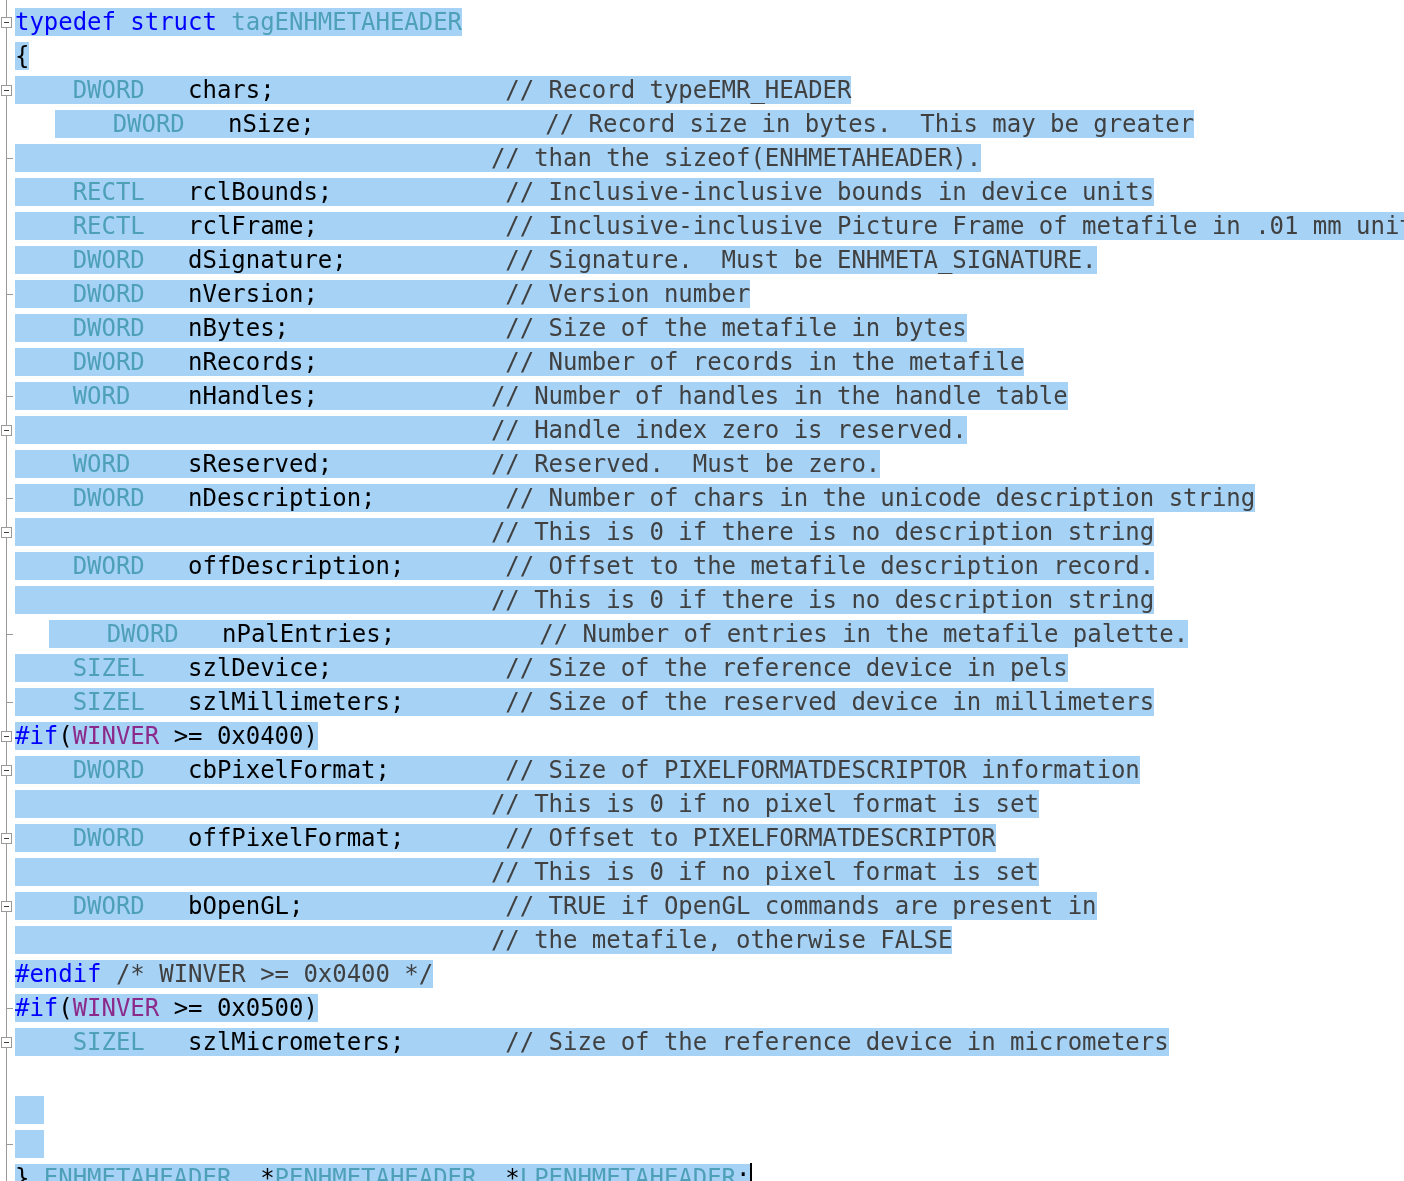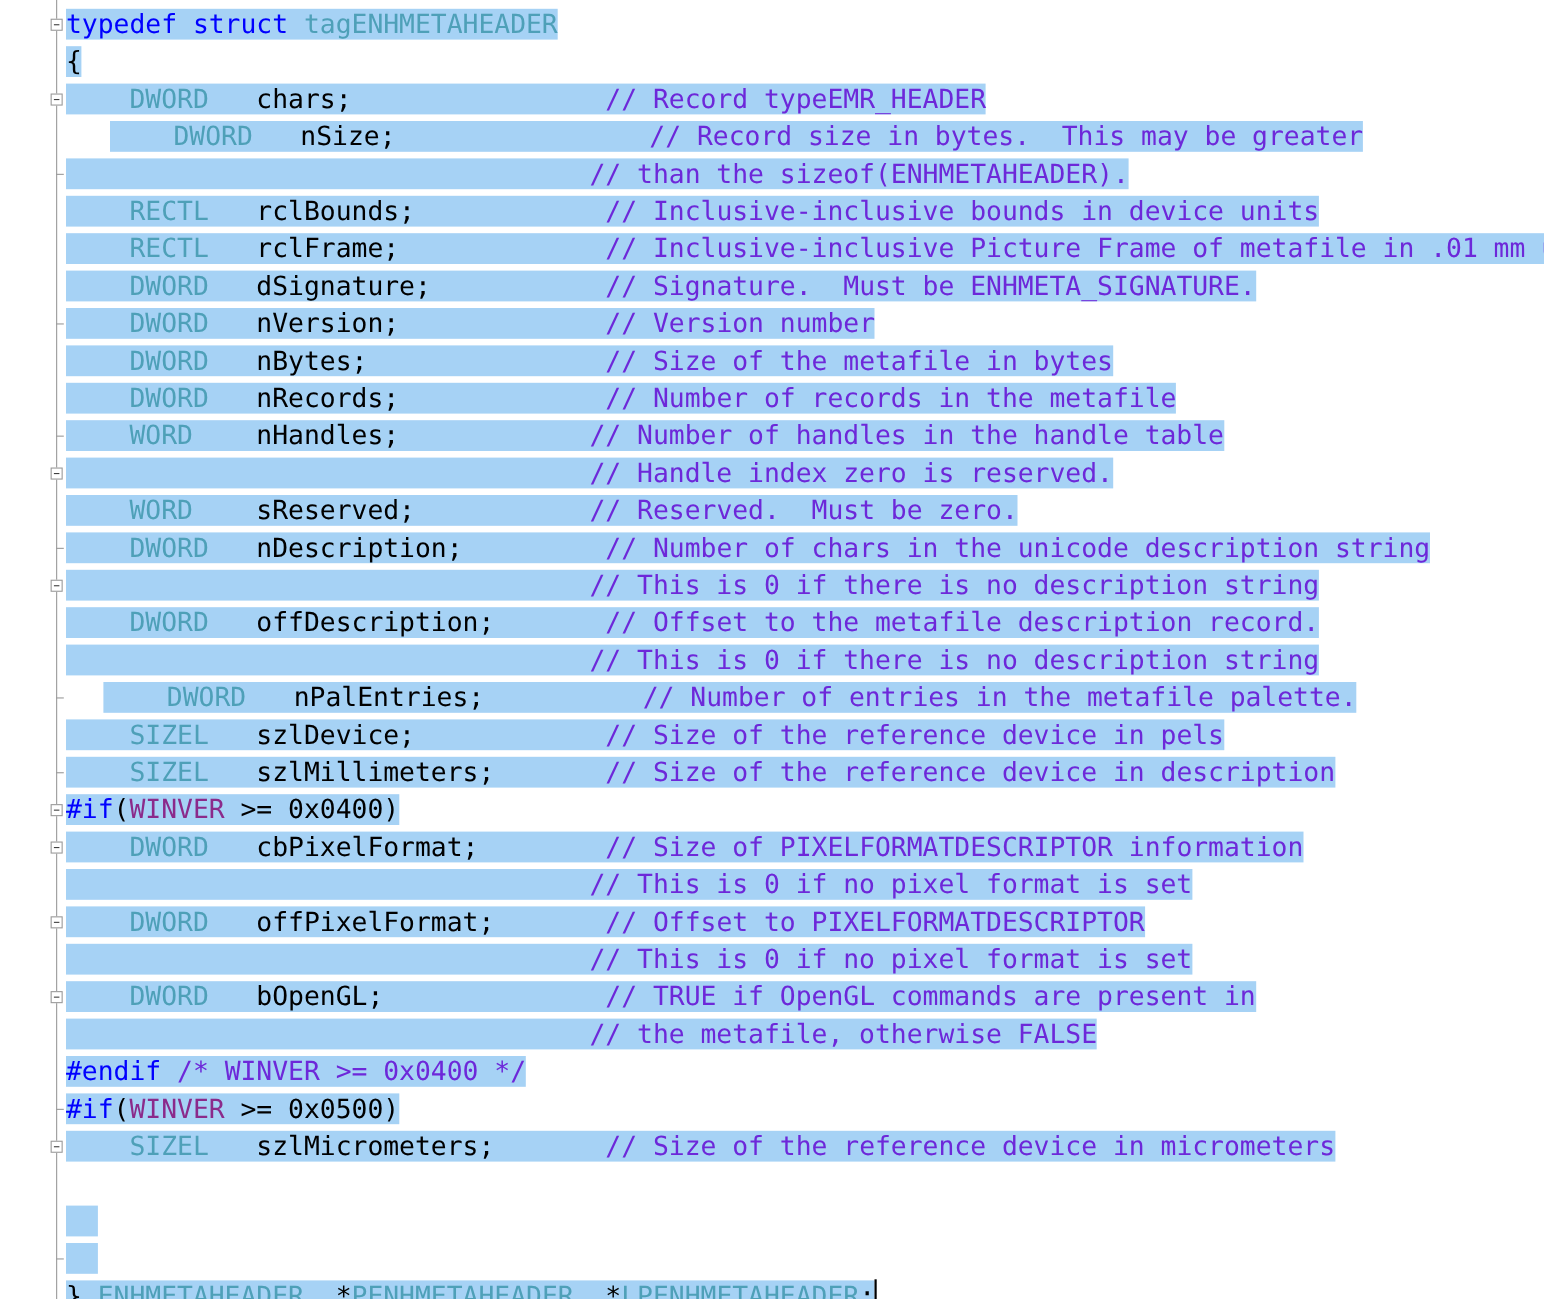--- a/index.html
+++ b/index.html
@@ -13,21 +13,20 @@
     height: 1181px;
     overflow: hidden;
     font-family: "DejaVu Sans Mono", "Liberation Mono", monospace;
   }
 
   #editor {
     position: relative;
     width: 1192px;
     height: 1181px;
     background: #ffffff;
-    margin-left: 45px;
   }
 
   
   #gutter {
     position: absolute;
     left: 0; top: 0;
     width: 15px;
     height: 1181px;
     background: #ffffff;
   }
@@ -83,21 +82,21 @@
   .line .sel {
     background: #a6d2f5;
     display: inline;
   }
   .pad { color: transparent; }
 
   
   .kw   { color: #0000ff; }   
   .typ  { color: #4ea0b8; }   
   .id   { color: #000000; }   
-  .cmt  { color: #6d28d9; }   
+  .cmt  { color: #404040; }   
   .mac  { color: #8b2a8b; }   
 
   
   #caret {
     position: absolute;
     width: 2px;
     height: 30px;
     background: #000000;
   }
 </style>
@@ -141,21 +140,21 @@
       <div class="line" style="top: 345px; left: 15px; letter-spacing: -0.0292px;"><span class="sel"><span class="id">    </span><span class="typ">DWORD</span><span class="id">   nRecords;             </span><span class="cmt">// Number of records in the metafile</span></span></div>
       <div class="line" style="top: 379px; left: 15px; letter-spacing: -0.0292px;"><span class="sel"><span class="id">    </span><span class="typ">WORD</span><span class="id">    nHandles;            </span><span class="cmt">// Number of handles in the handle table</span></span></div>
       <div class="line" style="top: 413px; left: 15px; letter-spacing: -0.0292px;"><span class="sel"><span class="id">                                 </span><span class="cmt">// Handle index zero is reserved.</span></span></div>
       <div class="line" style="top: 447px; left: 15px; letter-spacing: -0.0292px;"><span class="sel"><span class="id">    </span><span class="typ">WORD</span><span class="id">    sReserved;           </span><span class="cmt">// Reserved.  Must be zero.</span></span></div>
       <div class="line" style="top: 481px; left: 15px; letter-spacing: -0.0292px;"><span class="sel"><span class="id">    </span><span class="typ">DWORD</span><span class="id">   nDescription;         </span><span class="cmt">// Number of chars in the unicode description string</span></span></div>
       <div class="line" style="top: 515px; left: 15px; letter-spacing: -0.0292px;"><span class="sel"><span class="id">                                 </span><span class="cmt">// This is 0 if there is no description string</span></span></div>
       <div class="line" style="top: 549px; left: 15px; letter-spacing: -0.0292px;"><span class="sel"><span class="id">    </span><span class="typ">DWORD</span><span class="id">   offDescription;       </span><span class="cmt">// Offset to the metafile description record.</span></span></div>
       <div class="line" style="top: 583px; left: 15px; letter-spacing: -0.0292px;"><span class="sel"><span class="id">                                 </span><span class="cmt">// This is 0 if there is no description string</span></span></div>
       <div class="line" style="top: 617px; left: 15px; letter-spacing: -0.0292px; padding-left: 34px;"><span class="sel"><span class="id">    </span><span class="typ">DWORD</span><span class="id">   nPalEntries;          </span><span class="cmt">// Number of entries in the metafile palette.</span></span></div>
       <div class="line" style="top: 651px; left: 15px; letter-spacing: -0.0292px;"><span class="sel"><span class="id">    </span><span class="typ">SIZEL</span><span class="id">   szlDevice;            </span><span class="cmt">// Size of the reference device in pels</span></span></div>
-      <div class="line" style="top: 685px; left: 15px; letter-spacing: -0.0292px;"><span class="sel"><span class="id">    </span><span class="typ">SIZEL</span><span class="id">   szlMillimeters;       </span><span class="cmt">// Size of the reference device in description</span></span></div>
+      <div class="line" style="top: 685px; left: 15px; letter-spacing: -0.0292px;"><span class="sel"><span class="id">    </span><span class="typ">SIZEL</span><span class="id">   szlMillimeters;       </span><span class="cmt">// Size of the reserved device in millimeters</span></span></div>
       <div class="line" style="top: 719px; left: 15px; letter-spacing: -0.0292px;"><span class="sel"><span class="kw">#if</span><span class="id">(</span><span class="mac">WINVER</span><span class="id"> &gt;= 0x0400)</span></span></div>
       <div class="line" style="top: 753px; left: 15px; letter-spacing: -0.0292px;"><span class="sel"><span class="id">    </span><span class="typ">DWORD</span><span class="id">   cbPixelFormat;        </span><span class="cmt">// Size of PIXELFORMATDESCRIPTOR information</span></span></div>
       <div class="line" style="top: 787px; left: 15px; letter-spacing: -0.0292px;"><span class="sel"><span class="id">                                 </span><span class="cmt">// This is 0 if no pixel format is set</span></span></div>
       <div class="line" style="top: 821px; left: 15px; letter-spacing: -0.0292px;"><span class="sel"><span class="id">    </span><span class="typ">DWORD</span><span class="id">   offPixelFormat;       </span><span class="cmt">// Offset to PIXELFORMATDESCRIPTOR</span></span></div>
       <div class="line" style="top: 855px; left: 15px; letter-spacing: -0.0292px;"><span class="sel"><span class="id">                                 </span><span class="cmt">// This is 0 if no pixel format is set</span></span></div>
       <div class="line" style="top: 889px; left: 15px; letter-spacing: -0.0292px;"><span class="sel"><span class="id">    </span><span class="typ">DWORD</span><span class="id">   bOpenGL;              </span><span class="cmt">// TRUE if OpenGL commands are present in</span></span></div>
       <div class="line" style="top: 923px; left: 15px; letter-spacing: -0.0292px;"><span class="sel"><span class="id">                                 </span><span class="cmt">// the metafile, otherwise FALSE</span></span></div>
       <div class="line" style="top: 957px; left: 15px; letter-spacing: -0.0292px;"><span class="sel"><span class="kw">#endif</span><span class="id"> </span><span class="cmt">/* WINVER &gt;= 0x0400 */</span></span></div>
       <div class="line" style="top: 991px; left: 15px; letter-spacing: -0.0292px;"><span class="sel"><span class="kw">#if</span><span class="id">(</span><span class="mac">WINVER</span><span class="id"> &gt;= 0x0500)</span></span></div>
       <div class="line" style="top: 1025px; left: 15px; letter-spacing: -0.0292px;"><span class="sel"><span class="id">    </span><span class="typ">SIZEL</span><span class="id">   szlMicrometers;       </span><span class="cmt">// Size of the reference device in micrometers</span></span></div>

